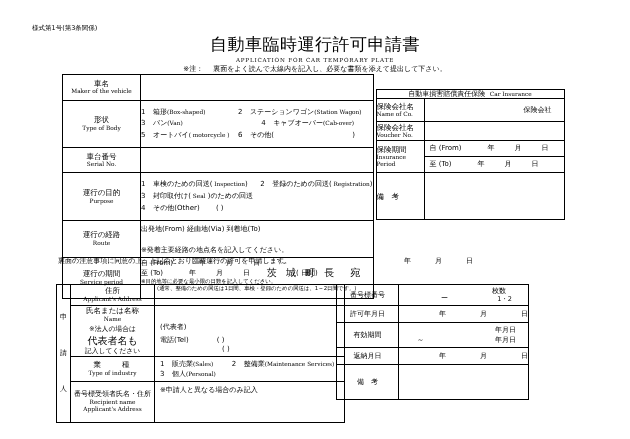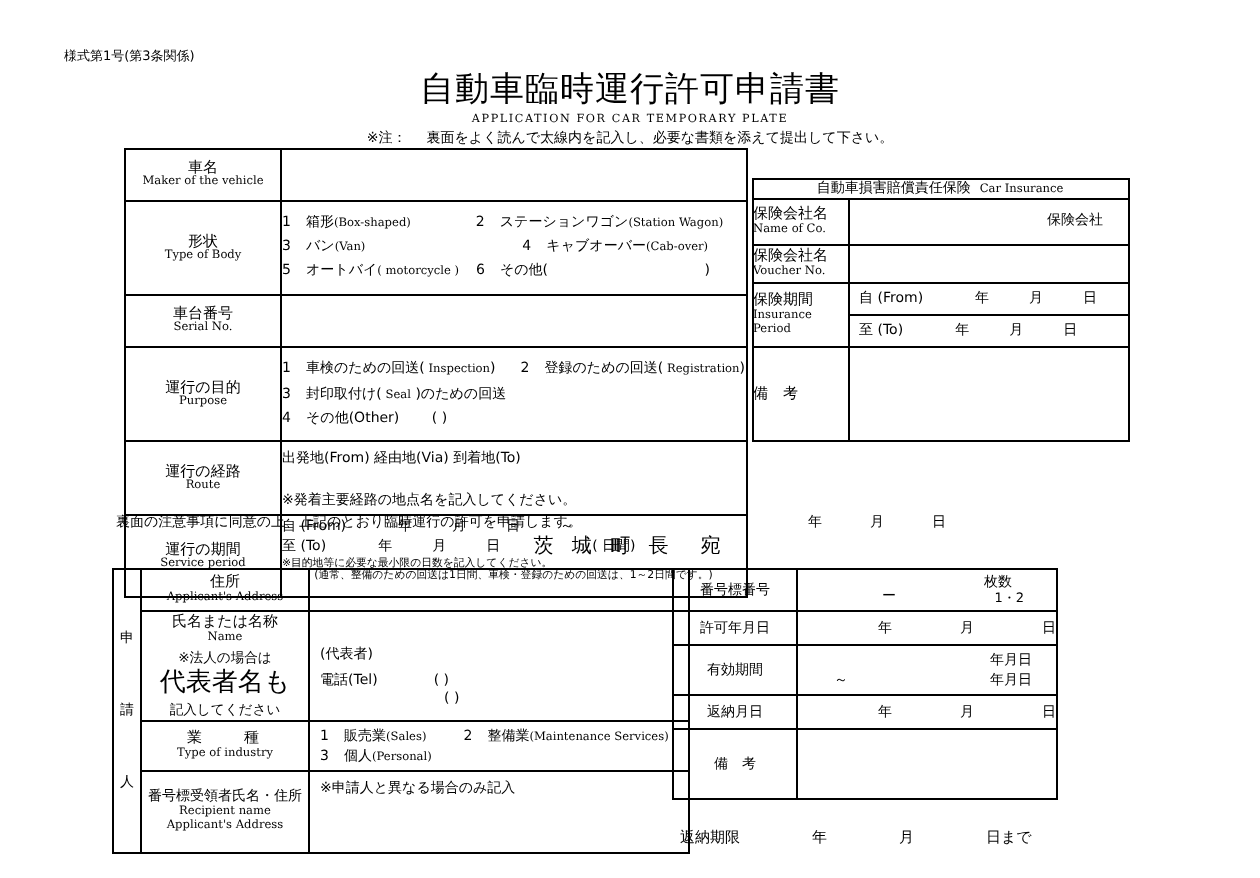--- a/index.html
+++ b/index.html
@@ -370,21 +370,21 @@
         <span class="lbl-en">Applicant's Address</span>
       </td>
       <td style="border-top:1.2px solid #000;border-right:1.2px solid #000"></td>
     </tr>
 
     <tr>
       <td class="lblcell" style="height:44px">
         <span class="lbl-ja">氏名または名称</span>
         <span class="lbl-en">Name</span>
         <span class="lbl-ja" style="font-size:6.8px;margin-top:2px">※法人の場合は</span>
-        <span class="lbl-ja" style="font-size:13px">代表者名も</span>
+        <span class="lbl-ja" style="font-size:10px">代表者名も</span>
         <span class="lbl-ja" style="font-size:6.8px">記入してください</span>
       </td>
       <td style="border-right:1.2px solid #000;vertical-align:top;padding:2px 5px">
         <div style="height:14px"></div>
         <div>(代表者)</div>
         <div style="margin-top:3px">
           <span>電話(Tel)</span><span style="display:inline-block;width:28px"></span><span>(          )</span>
         </div>
         <div>
           <span style="display:inline-block;width:62px"></span><span>(          )</span>
@@ -465,17 +465,14 @@
       </td>
     </tr>
 
     <tr>
       <td class="admlbl" style="height:34px;border-left:1.2px solid #000;border-bottom:1.2px solid #000">備　考</td>
       <td style="border-right:1.2px solid #000;border-bottom:1.2px solid #000"></td>
     </tr>
   </tbody>
     </table>
 
-  <div class="returnline">
-    <span>返納期限</span><span class="g"></span><span>年</span><span class="g"></span><span>月</span><span class="g"></span><span>日まで</span>
-  </div>
 
 </div>
 
 </body></html>

